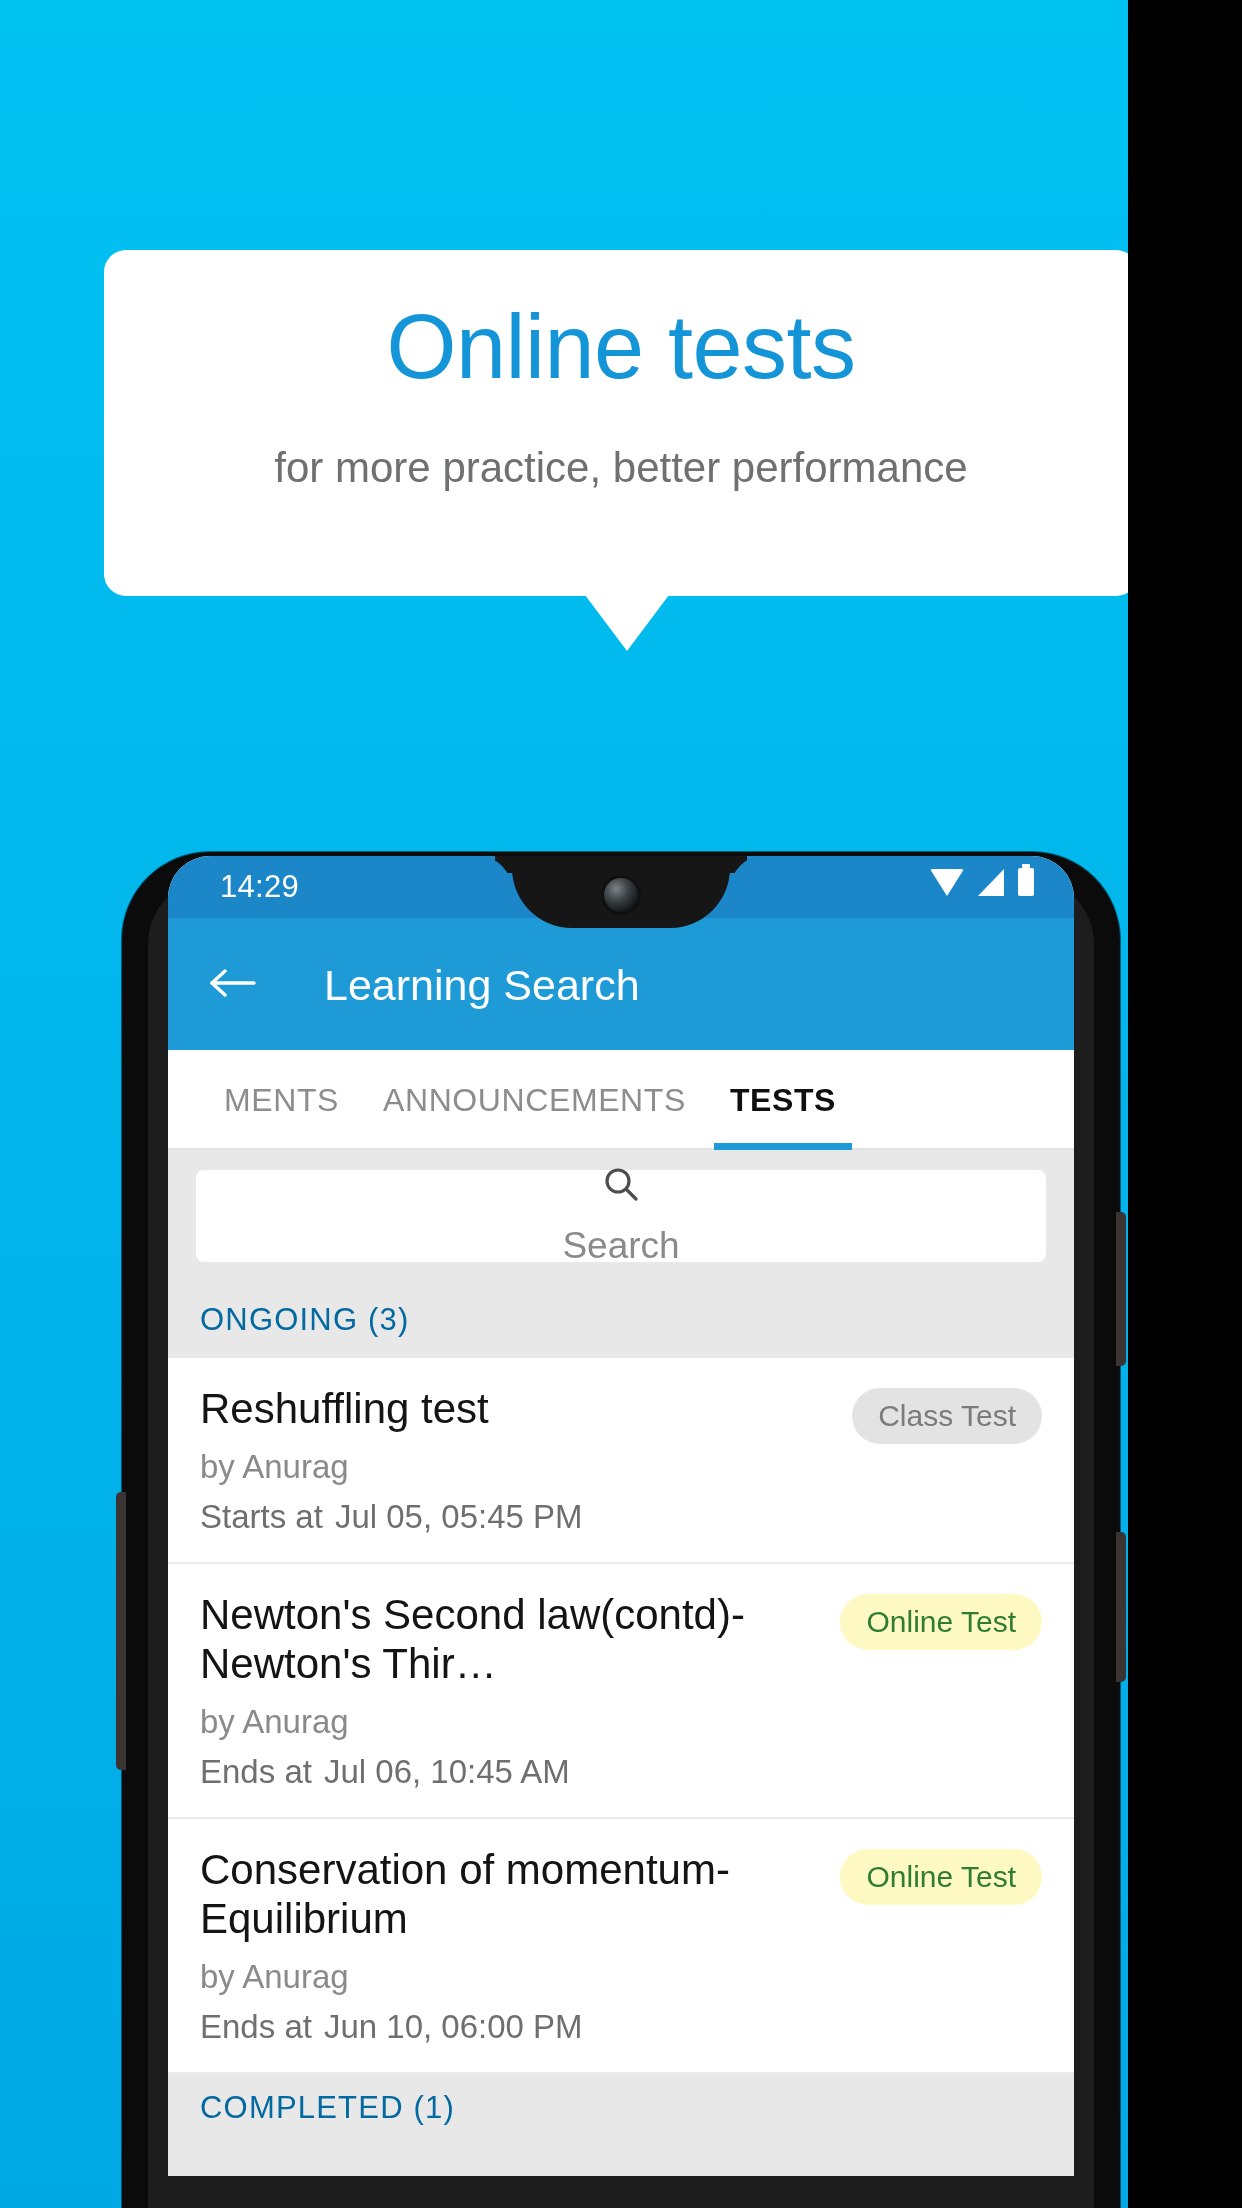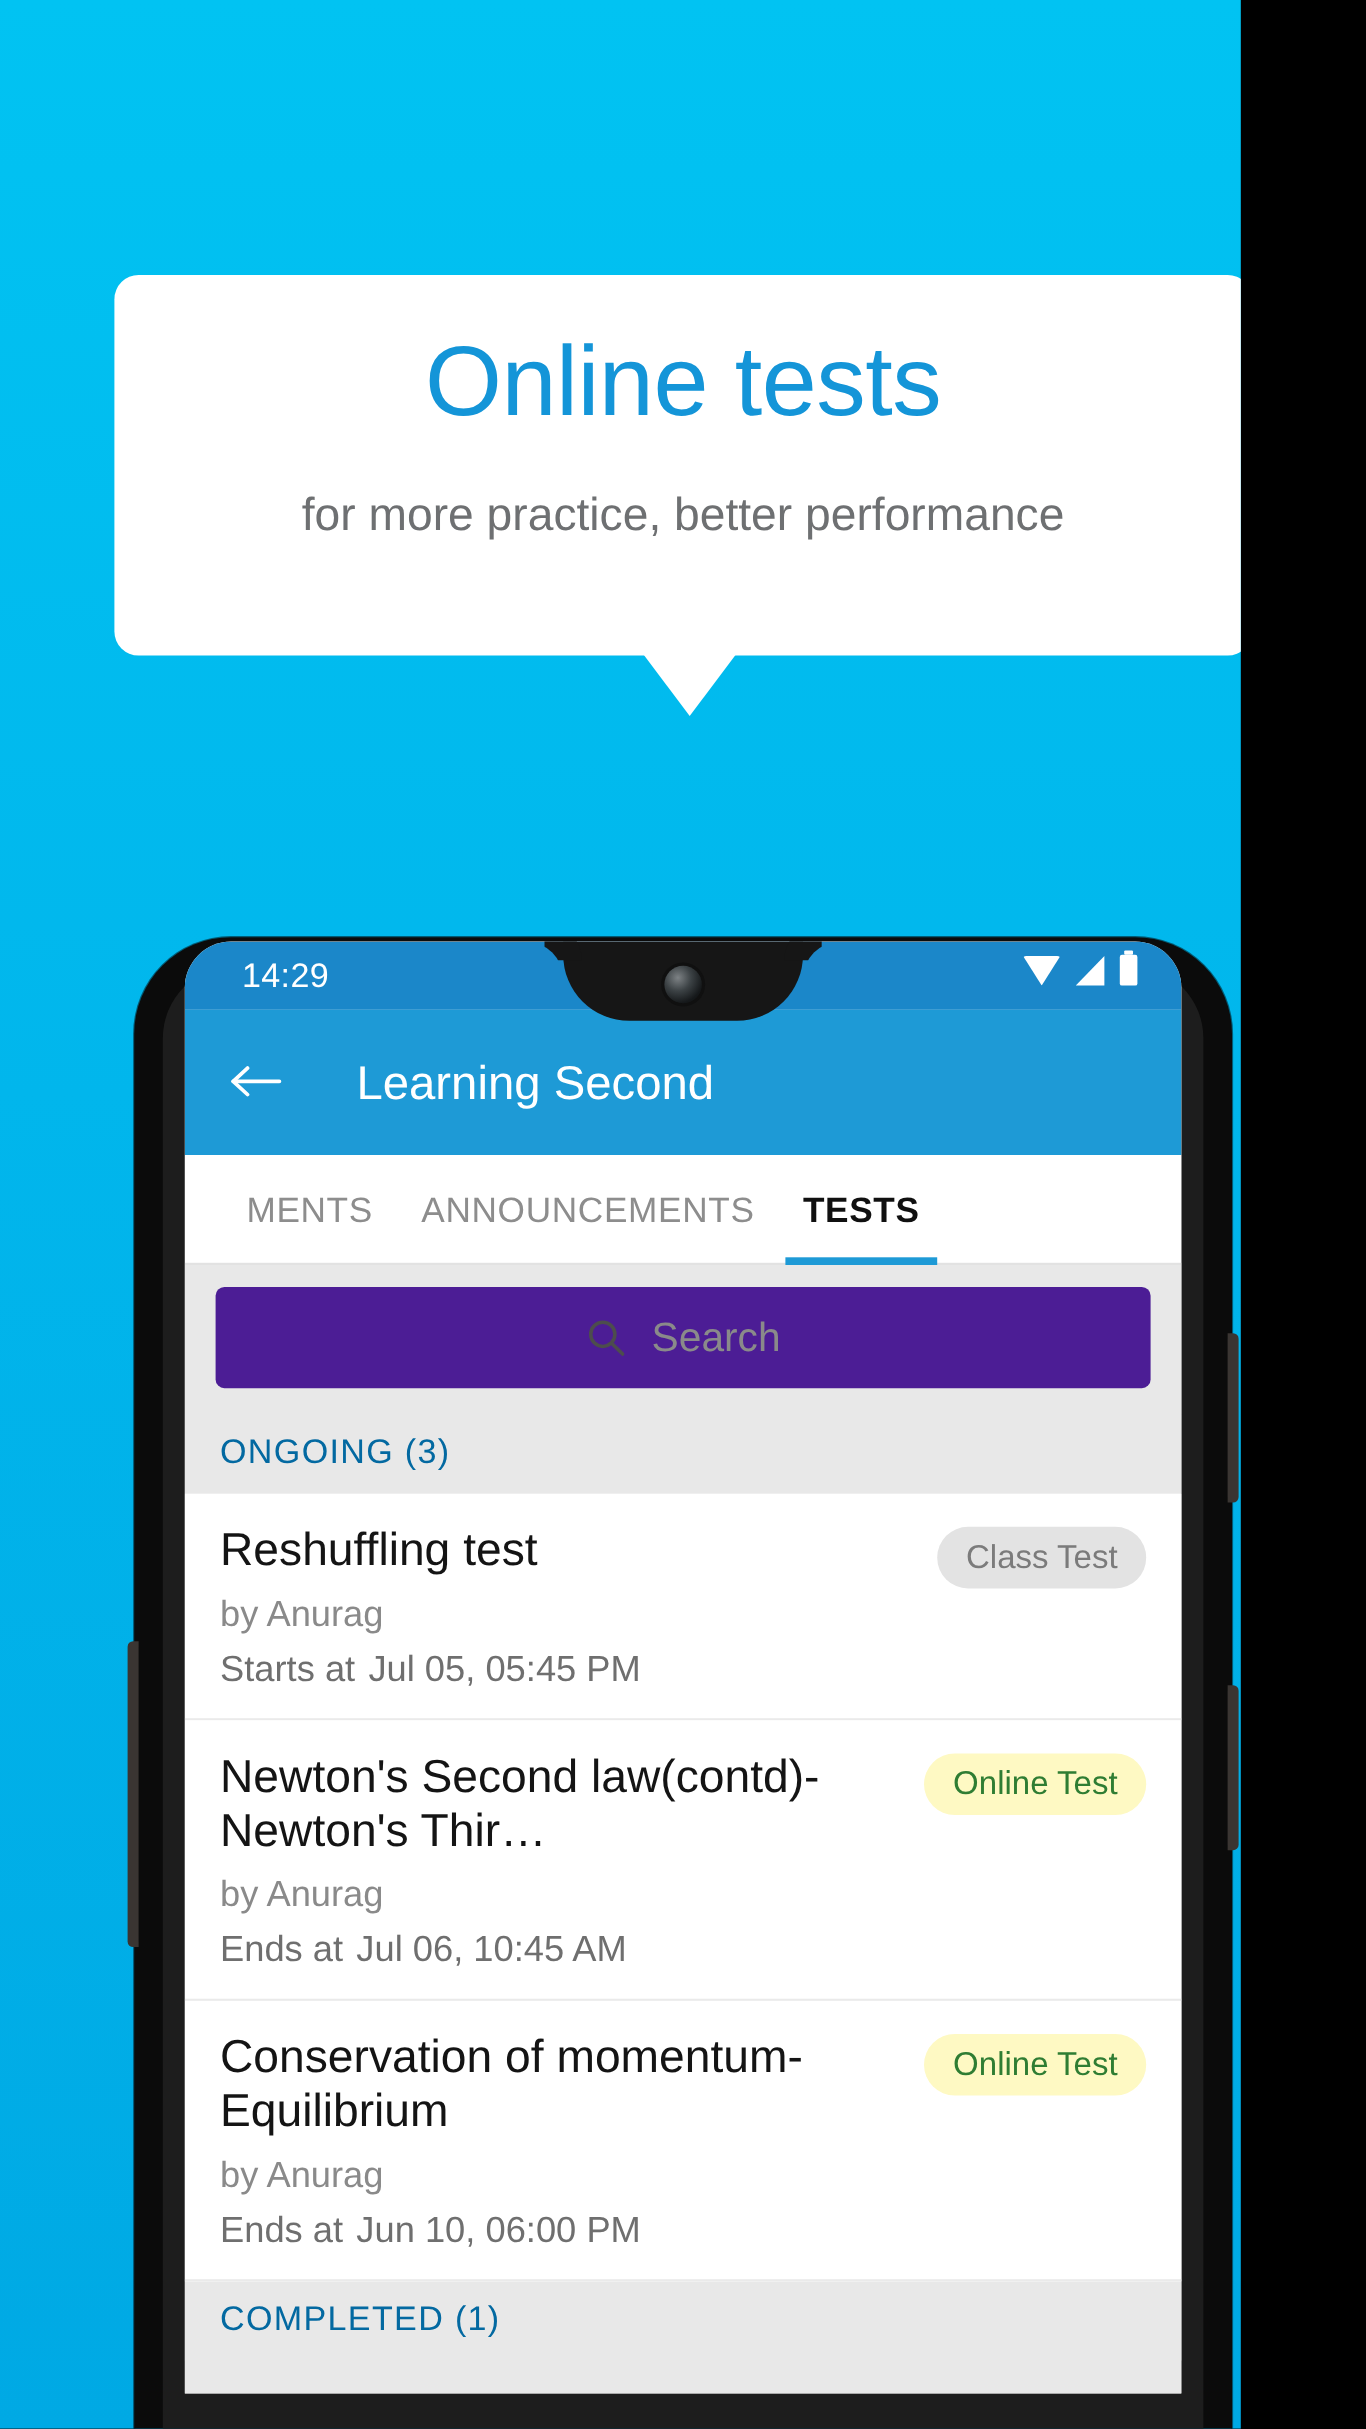--- a/index.html
+++ b/index.html
@@ -281,26 +281,27 @@
   .content {
     background: #e8e8e8;
     height: 1026px;
   }
   .searchwrap {
     padding: 20px 28px 24px 28px;
     background: #e8e8e8;
   }
   .searchbox {
     height: 92px;
-    background: #4c1d95;
+    background: #ffffff;
     border-radius: 8px;
     display: flex;
     align-items: center;
     justify-content: center;
     gap: 22px;
+    flex-direction: column;
   }
   .search-icon svg { display: block; }
   .search-ph {
     font-size: 37px;
     color: #8a8a8a;
   }
 
   .section-header {
     background: #e8e8e8;
     padding: 16px 32px 20px 32px;
@@ -387,21 +388,21 @@
     <div class="notch"></div>
     <div class="camera"></div>
 
     <div class="appbar">
       <span class="back-arrow">
         <svg width="46" height="30" viewBox="0 0 46 30" fill="none">
           <path d="M2 15 H44" stroke="#ffffff" stroke-width="3.4" stroke-linecap="round"></path>
           <path d="M15 3 L2 15 L15 27" stroke="#ffffff" stroke-width="3.4" stroke-linecap="round" stroke-linejoin="round" fill="none"></path>
         </svg>
       </span>
-      <div class="appbar-title">Learning Second</div>
+      <div class="appbar-title">Learning Search</div>
     </div>
 
     <div class="tabbar">
       <div class="tab">MENTS</div>
       <div class="tab">ANNOUNCEMENTS</div>
       <div class="tab active">TESTS</div>
     </div>
 
     <div class="content">
 

